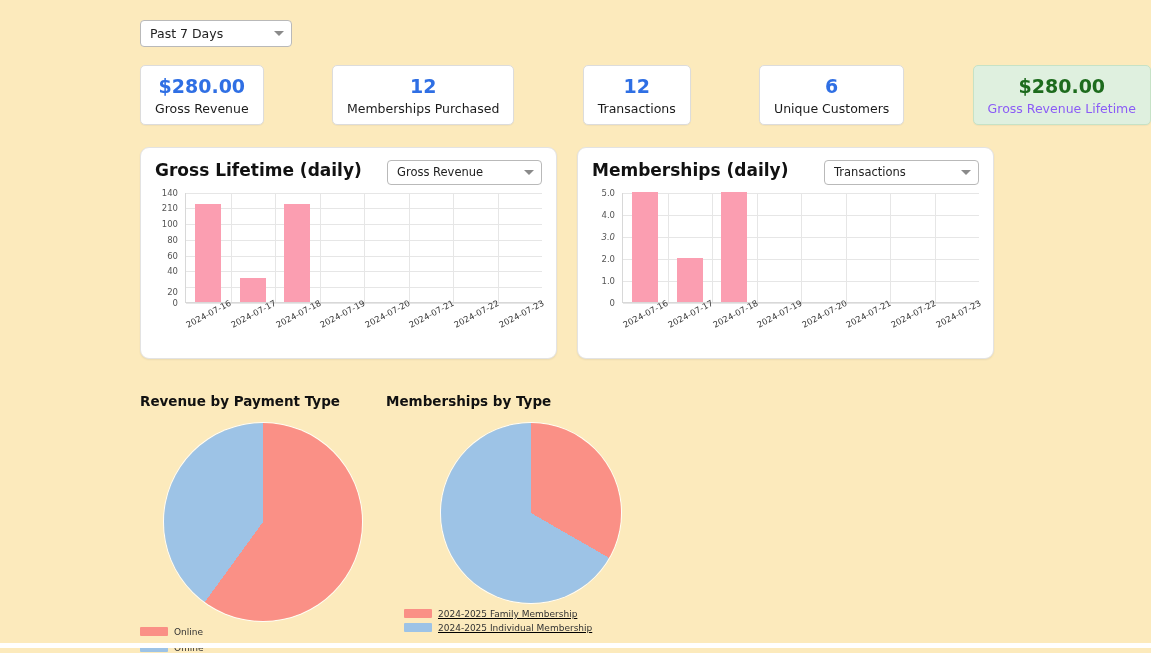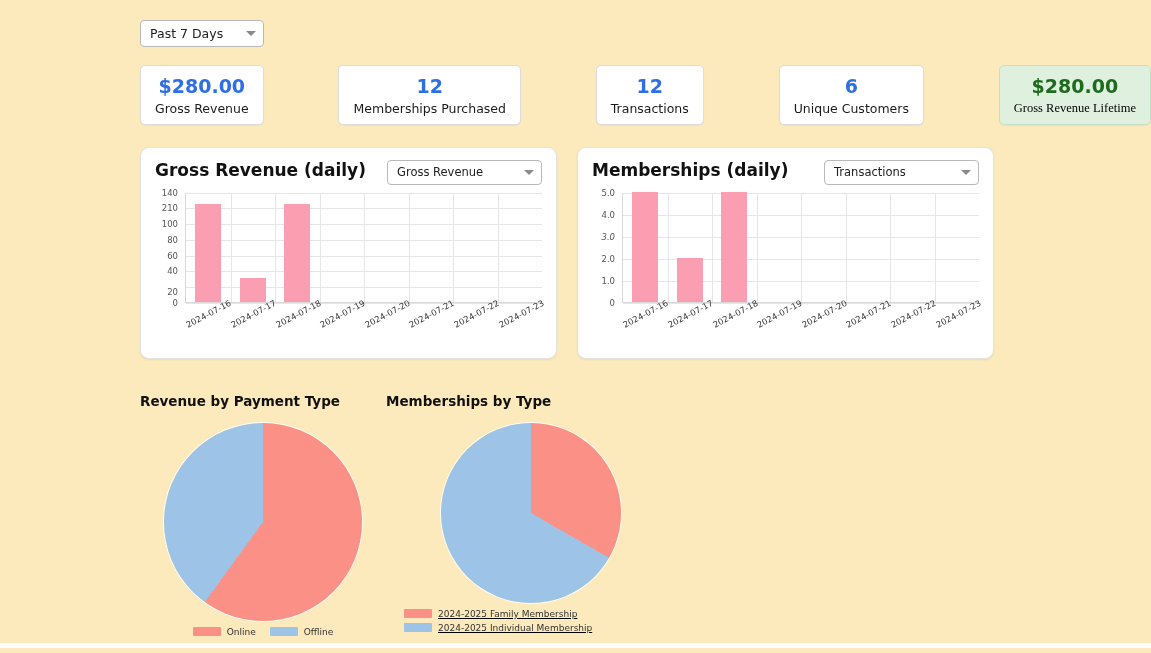--- a/index.html
+++ b/index.html
@@ -17,34 +17,34 @@
   
   .range-row { padding-top:20px; }
   .sel {
     display:inline-flex; align-items:center; justify-content:space-between;
     background:#fff; border:1px solid #b9b9b9; border-radius:4px;
     font-size:12.5px; color:#222; height:27px; padding:0 7px 0 9px;
     font-family:"DejaVu Sans", sans-serif;
   }
   .sel .cap { white-space:nowrap; overflow:hidden; }
   .caret { margin-left:10px; width:0;height:0;border-left:5px solid transparent;border-right:5px solid transparent;border-top:5px solid #8a8a8a; }
-  #range-select { width:124px; }
+  #range-select { width:152px; }
 
   
   .stats { display:flex; gap:7px; margin-top:18px;justify-content:space-between; }
   .stat {
     background:#fff; border:1px solid #dcdcdc; border-radius:5px;
     padding:9px 14px 8px; text-align:center; min-width:70px;
     box-shadow:0 1px 1px rgba(0,0,0,0.04);
   }
   .stat .val { font-size:19px; font-weight:bold; color:#2f6fe4; line-height:1.25; }
   .stat .lbl { font-size:12.5px; color:#1b1b1b; margin-top:2px; }
   .stat.green { background:#dff0df; border-color:#c6e2c6; }
   .stat.green .val { color:#1d6b1d; }
-  .stat.green .lbl { color:#000000;font-family:Liberation Serif, serif; }
+  .stat.green .lbl { color:#8b5cf6; }
 
   
   .panels { display:flex; gap:20px; margin-top:22px; }
   .panel {
     background:#fff; border:1px solid #e3e3e3; border-radius:9px;
     width:417px; height:212px; padding:12px 14px 10px 14px;
     box-shadow:0 1px 2px rgba(0,0,0,0.07);
     position:relative;
   }
   .panel-head { display:flex; align-items:flex-start; justify-content:space-between; }
@@ -70,21 +70,21 @@
     position:absolute; top:4px; left:50%;
     font-size:8.5px; color:#3a3a3a; white-space:nowrap;
     transform-origin:left top; transform:rotate(-28deg) translate(-52%,0);
   }
 
   
   .pies { display:flex; margin-top:34px; }
   .pieblock { position:relative; }
   .pie-title { font-size:13.5px; font-weight:bold; color:#111; }
   .pie { border-radius:50%; margin:0 auto; }
-  .legend { display:flex; flex-wrap:wrap; justify-content:center; gap:6px 14px; margin-top:6px; }
+  .legend { display:flex; flex-wrap:wrap; justify-content:center; gap:6px 14px; margin-top:6px;flex-direction:column; }
   .legend.stack { flex-direction:column; align-items:flex-start; gap:4px; }
   .lg { display:flex; align-items:center; gap:6px; }
   .swatch { width:28px; height:9px; border-radius:1px; }
   .lg span.t { font-size:9px; color:#333; white-space:nowrap; }
 </style>
 </head>
 <body>
 
 <div class="page">
 
@@ -115,21 +115,21 @@
       <div class="stat green">
         <div class="val">$280.00</div>
         <div class="lbl">Gross Revenue Lifetime</div>
       </div>
     </div>
 
   <div class="panels">
 
     <div class="panel">
       <div class="panel-head">
-        <div class="panel-title">Gross Revenue (daily)</div>
+        <div class="panel-title">Gross Lifetime (daily)</div>
         <div class="sel" id="rev-metric-select">
           <span class="cap">Gross Revenue</span>
           <span class="caret"></span>
         </div>
       </div>
       <div class="chart" id="chart0">
           <div class="yaxis">
             <div class="ytick" style="top: 110px;">0</div>
             <div class="ytick" style="top: 99px;">20</div>
             <div class="ytick" style="top: 78.5714px;">40</div>

